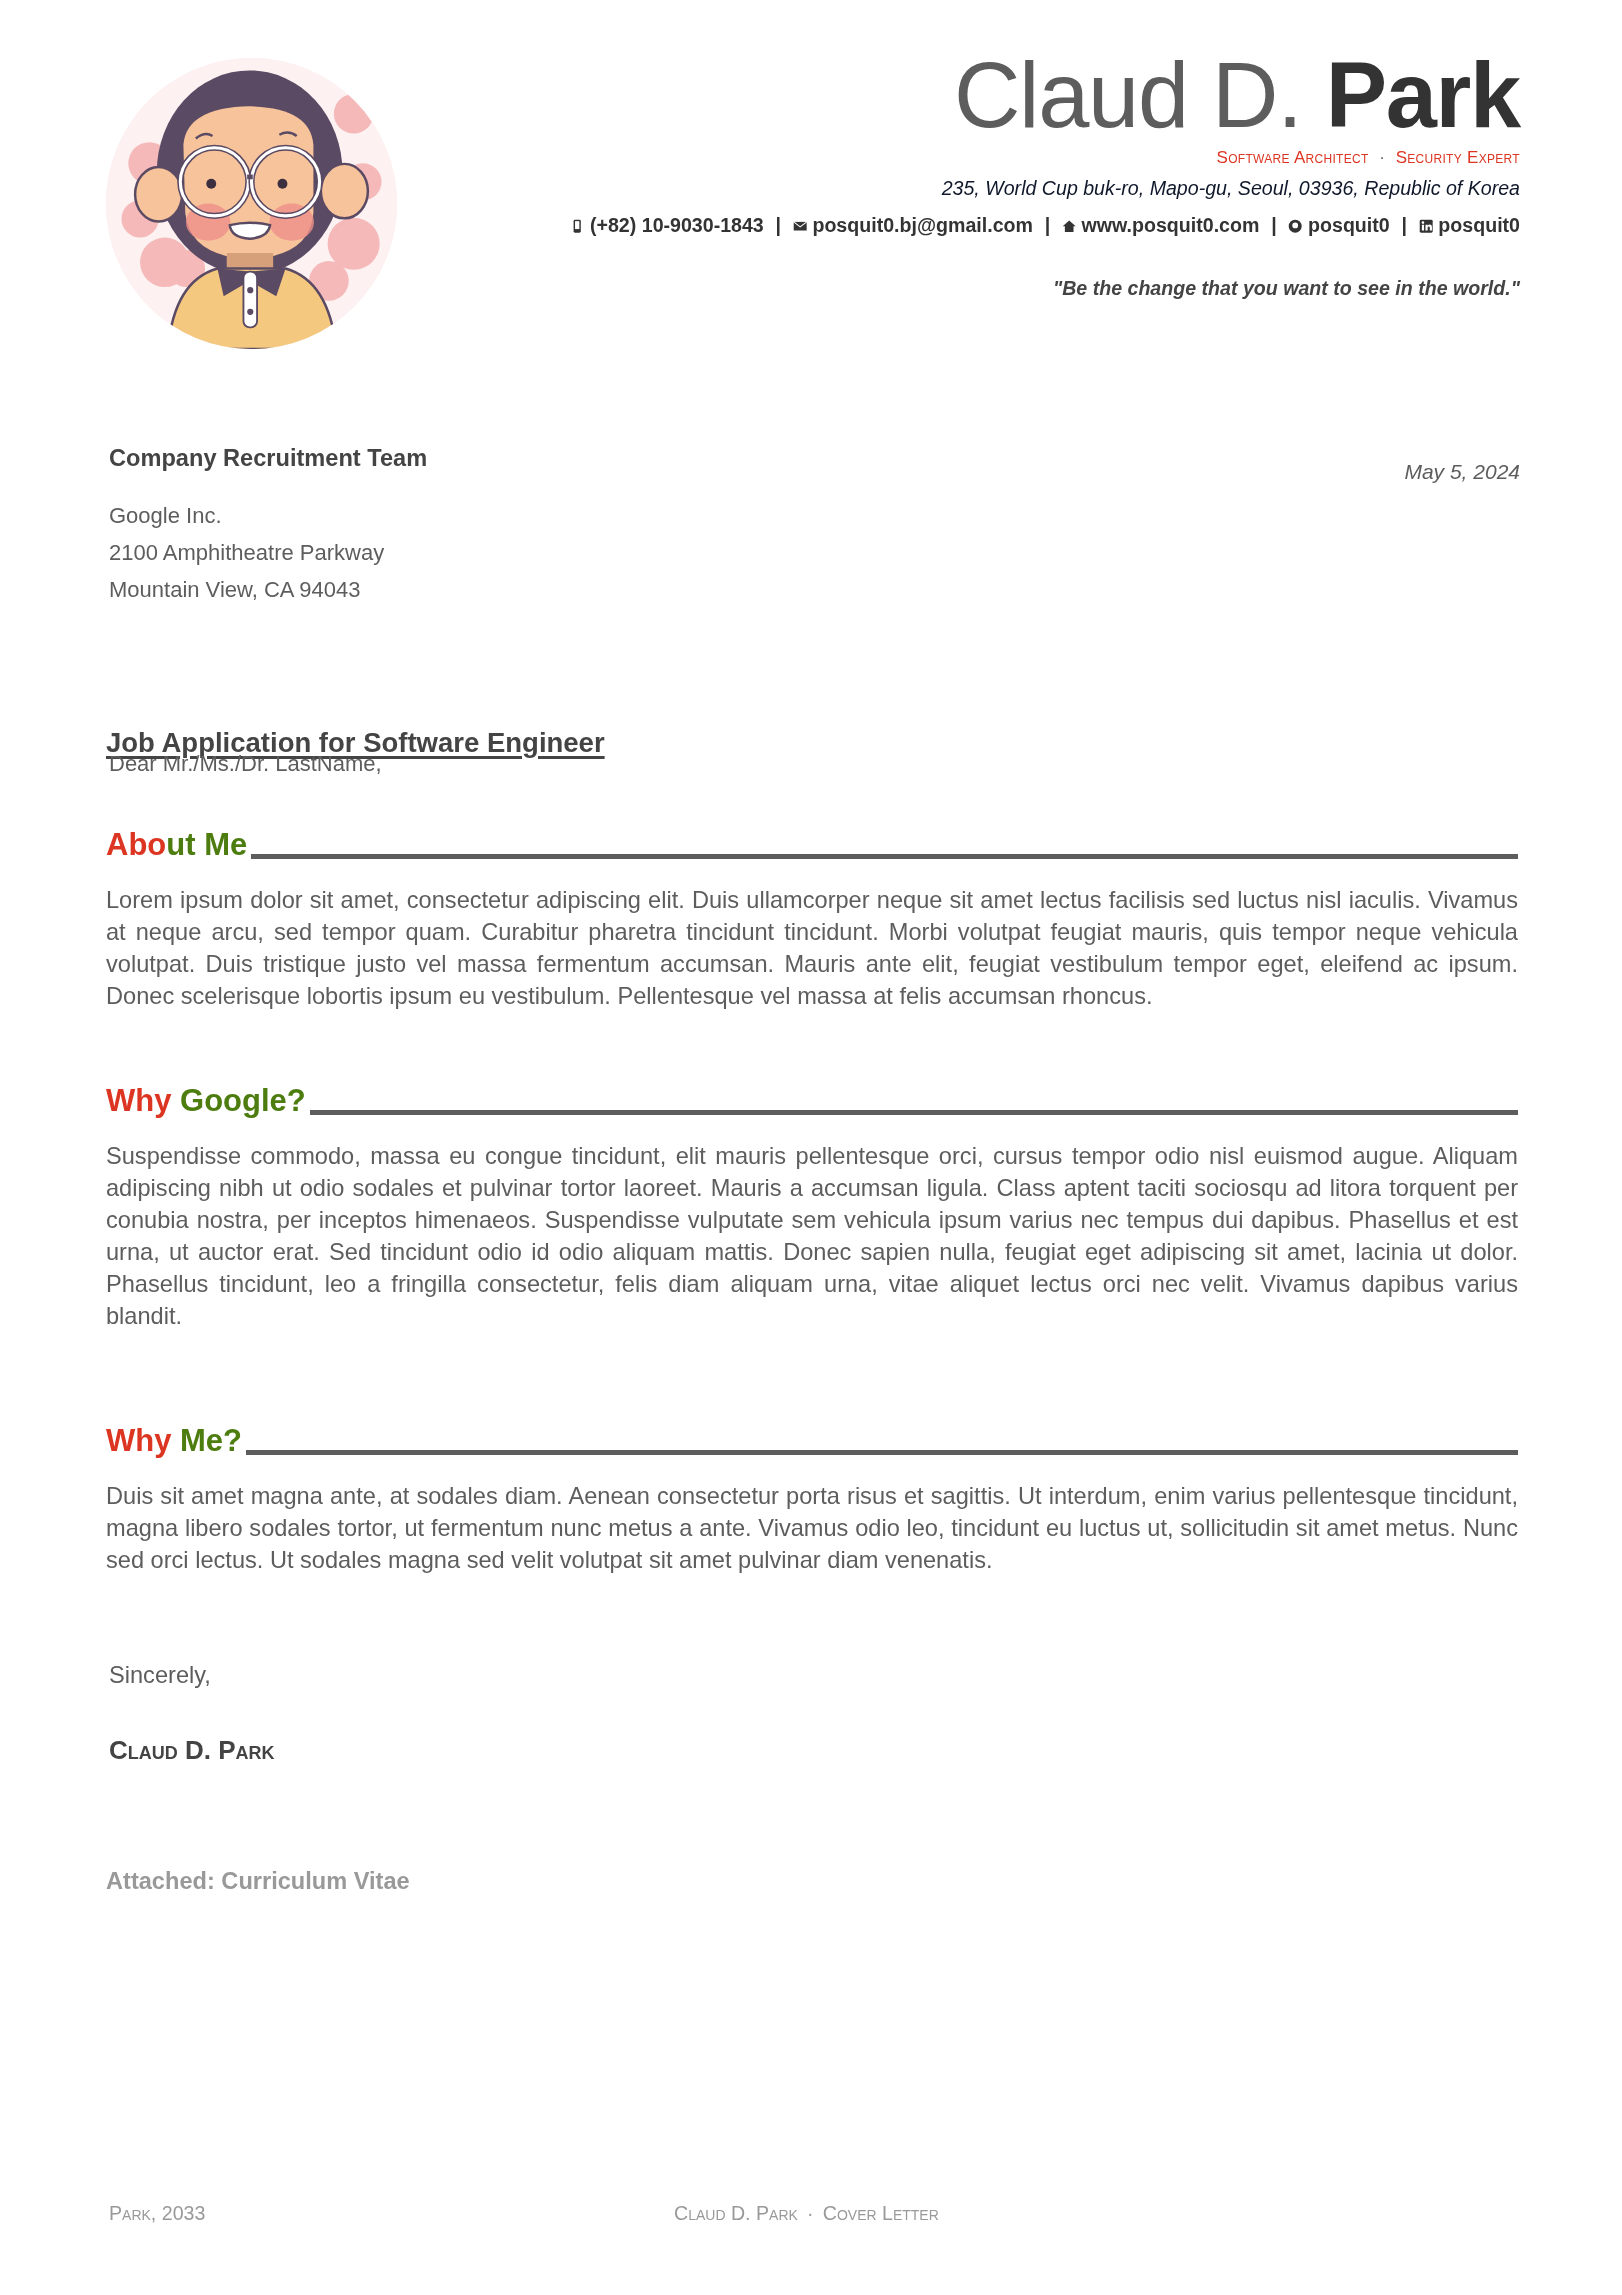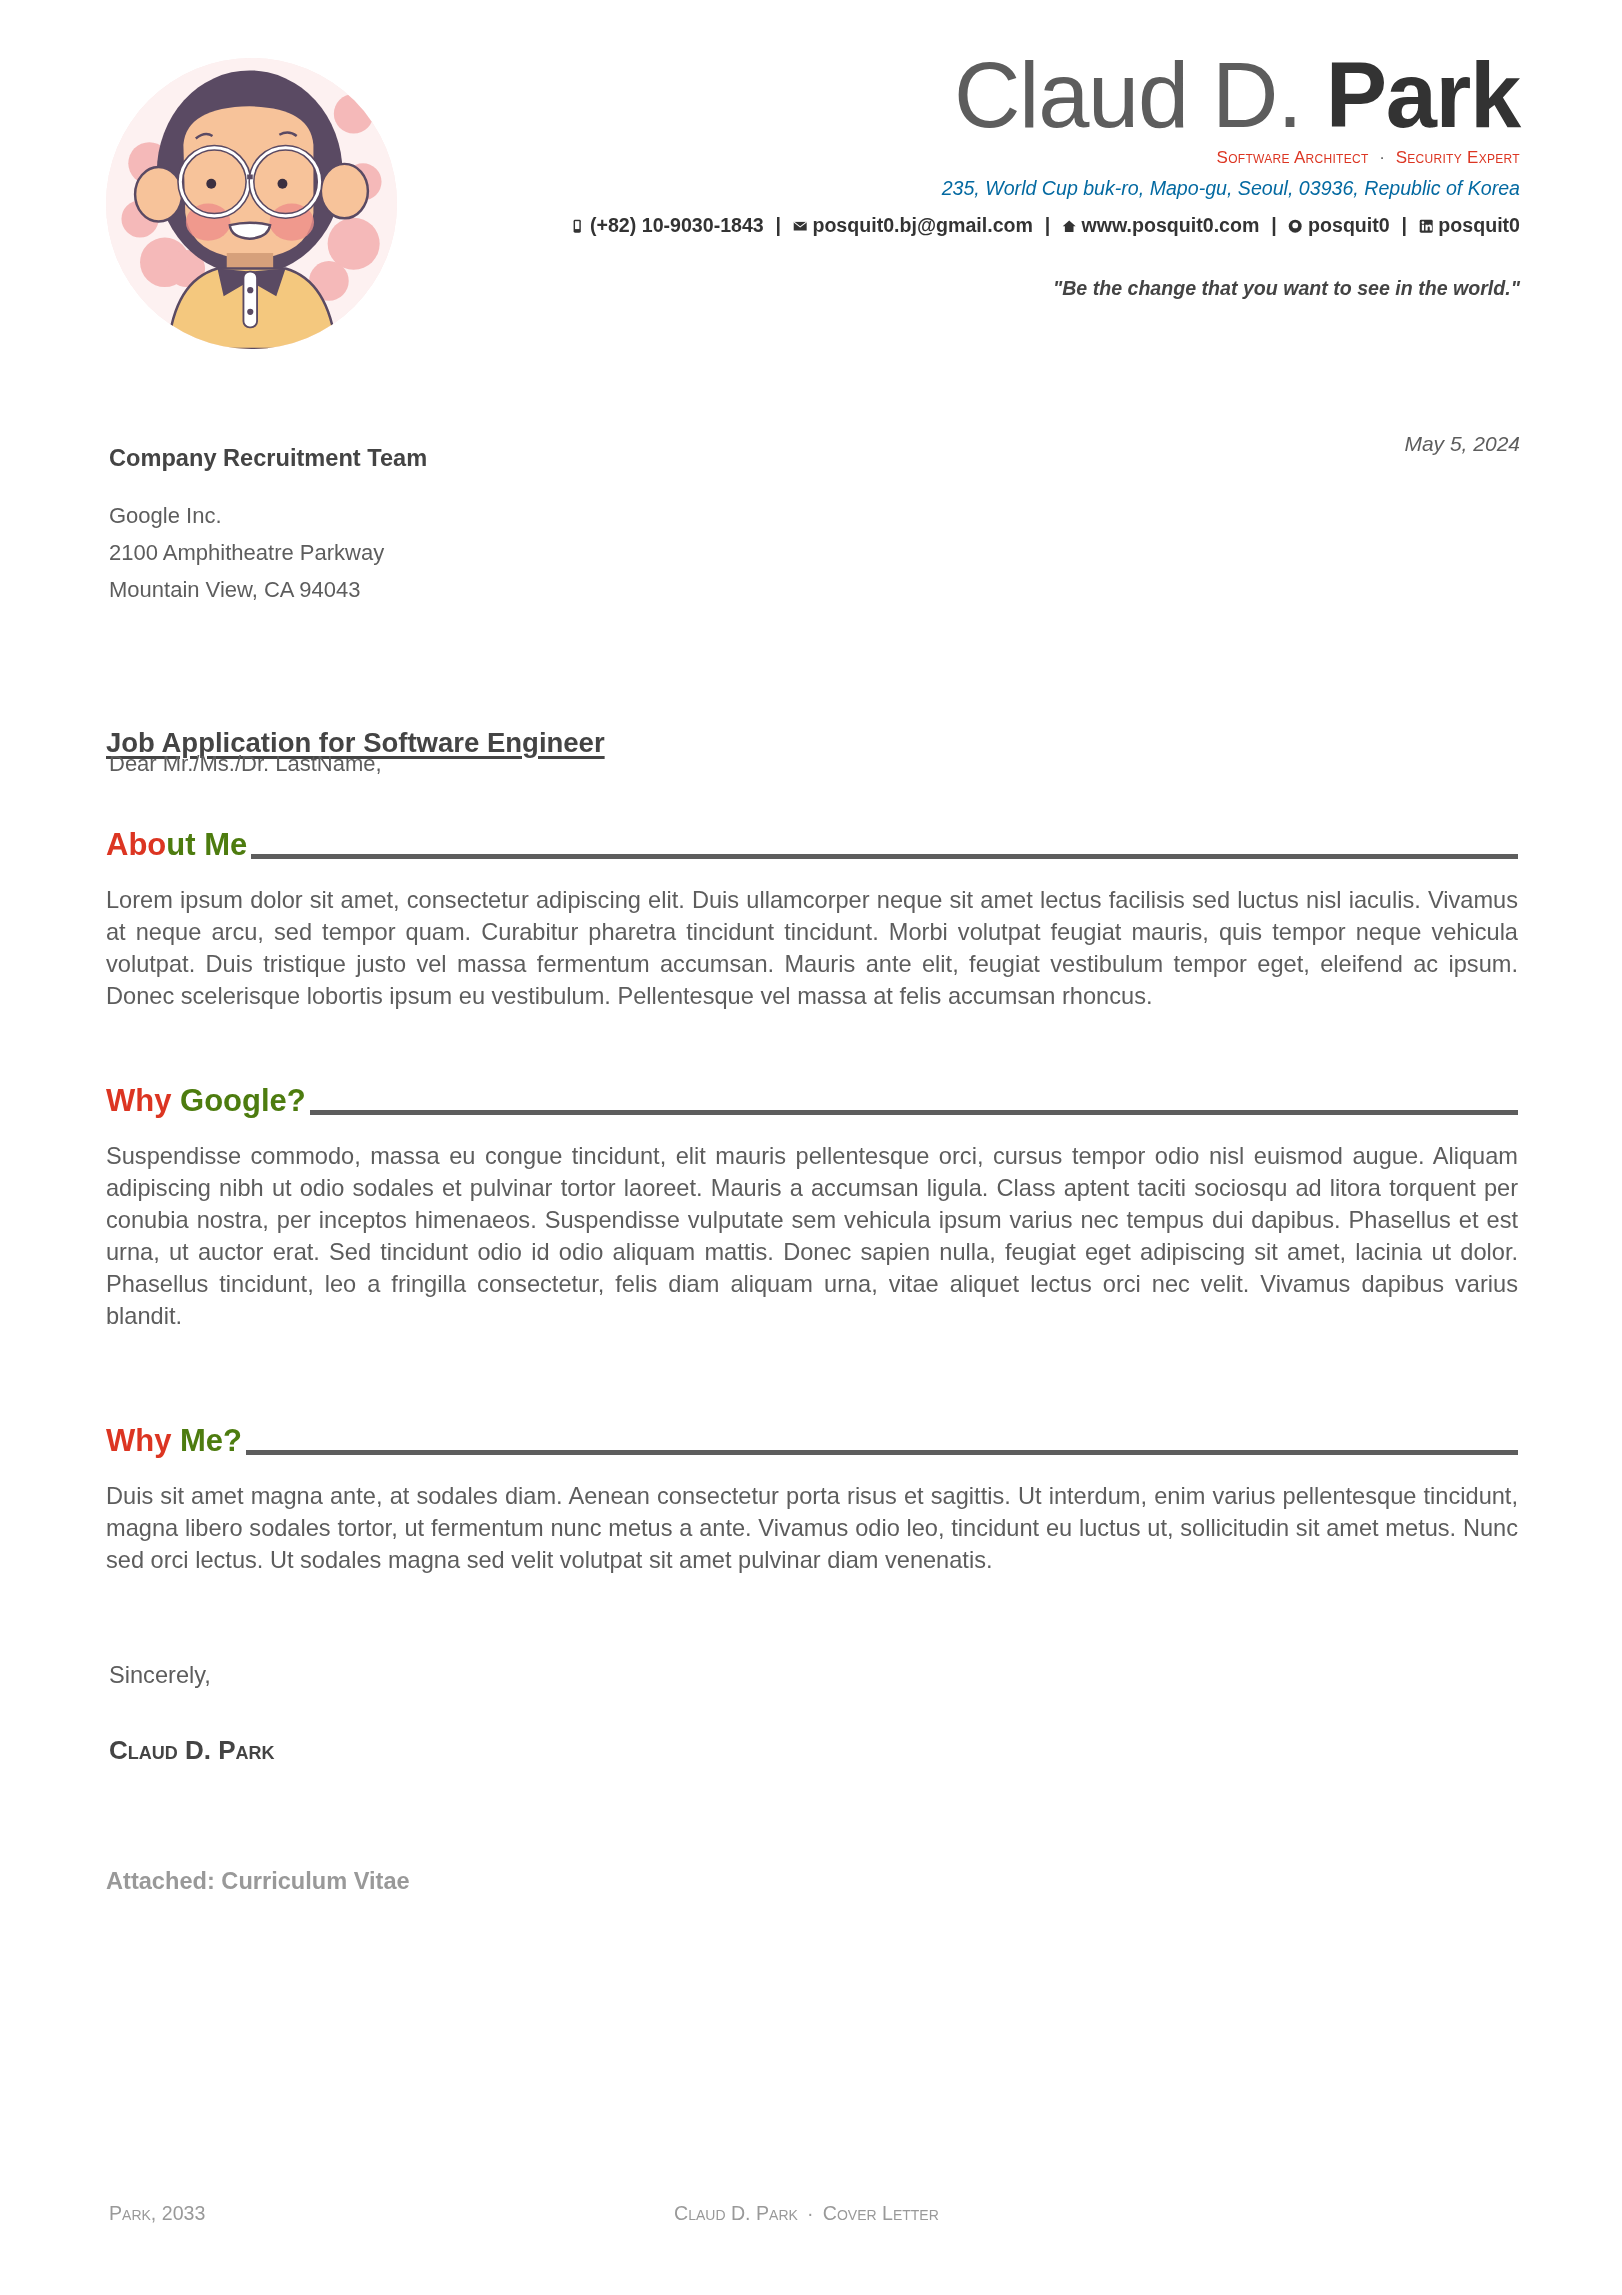--- a/index.html
+++ b/index.html
@@ -8,28 +8,28 @@
 
   .photo { position: absolute; left: 106px; top: 58px; width: 291px; height: 291px; border-radius: 50%; overflow: hidden; background: #fbeaea; }
   .photo svg { width: 100%; height: 100%; display: block; }
 
   .header { position: absolute; right: 103px; top: 46px; text-align: right; }
   .name { font-size: 92px; line-height: 98px; letter-spacing: -1.3px; white-space: nowrap; }
   .name .first { color: #5D5D5D; font-weight: 300; }
   .name .last { color: #333333; font-weight: 700; }
   .position { margin-top: 2.6px; font-size: 17px; line-height: 22px; color: #DC3522; font-variant: small-caps; letter-spacing: 0.3px; white-space: nowrap; }
   .position .sep { color: #5D5D5D; padding: 0 10.5px; }
-  .address { margin-top: 6.5px; font-size: 19.6px; line-height: 26px; color: #0369a1; font-style: italic; white-space: nowrap; }
+  .address { margin-top: 6.5px; font-size: 19.6px; line-height: 26px; color: #0f172a; font-style: italic; white-space: nowrap; }
   .contacts { margin-top: 10.5px; font-size: 19.6px; line-height: 26px; color: #333333; font-weight: 700; white-space: nowrap; }
   .contacts .bar { padding: 0 11.8px; color: #333333; }
   .contacts .ico { display: inline-block; width: 14.4px; height: 14.4px; margin-right: 5.2px; vertical-align: -1.3px; }
   .quote { margin-top: 37px; font-size: 19.6px; line-height: 26px; color: #444444; font-style: italic; font-weight: 700; white-space: nowrap; }
 
   .recipient-title { position: absolute; left: 109px; top: 445px; font-size: 23.6px; font-weight: 700; color: #444444; }
-  .date { position: absolute; right: 103px; top: 432px; font-size: 21px; color: #5D5D5D; font-style: italic; }
+  .date { position: absolute; right: 103px; top: 460px; font-size: 21px; color: #5D5D5D; font-style: italic; }
   .recipient { position: absolute; left: 109px; top: 497px; font-size: 22px; line-height: 37px; color: #5D5D5D; }
 
   .letter-title { position: absolute; left: 106px; top: 727px; font-size: 27.5px; font-weight: 700; color: #444444; text-decoration: underline; text-decoration-thickness: 2.6px; text-underline-offset: 3.9px; }
   .opening { position: absolute; left: 109px; top: 751px; font-size: 22px; color: #5D5D5D; }
 
   .section { position: absolute; left: 106px; width: 1412px; }
   .sec-head { display: flex; align-items: flex-end; height: 46px; }
   .sec-head .t { font-size: 31px; font-weight: 700; line-height: 37px; white-space: nowrap; }
   .sec-head .hl { color: #DC3522; margin-top: 32px; }
   .sec-head .rest { color: #4d7c0f; }

